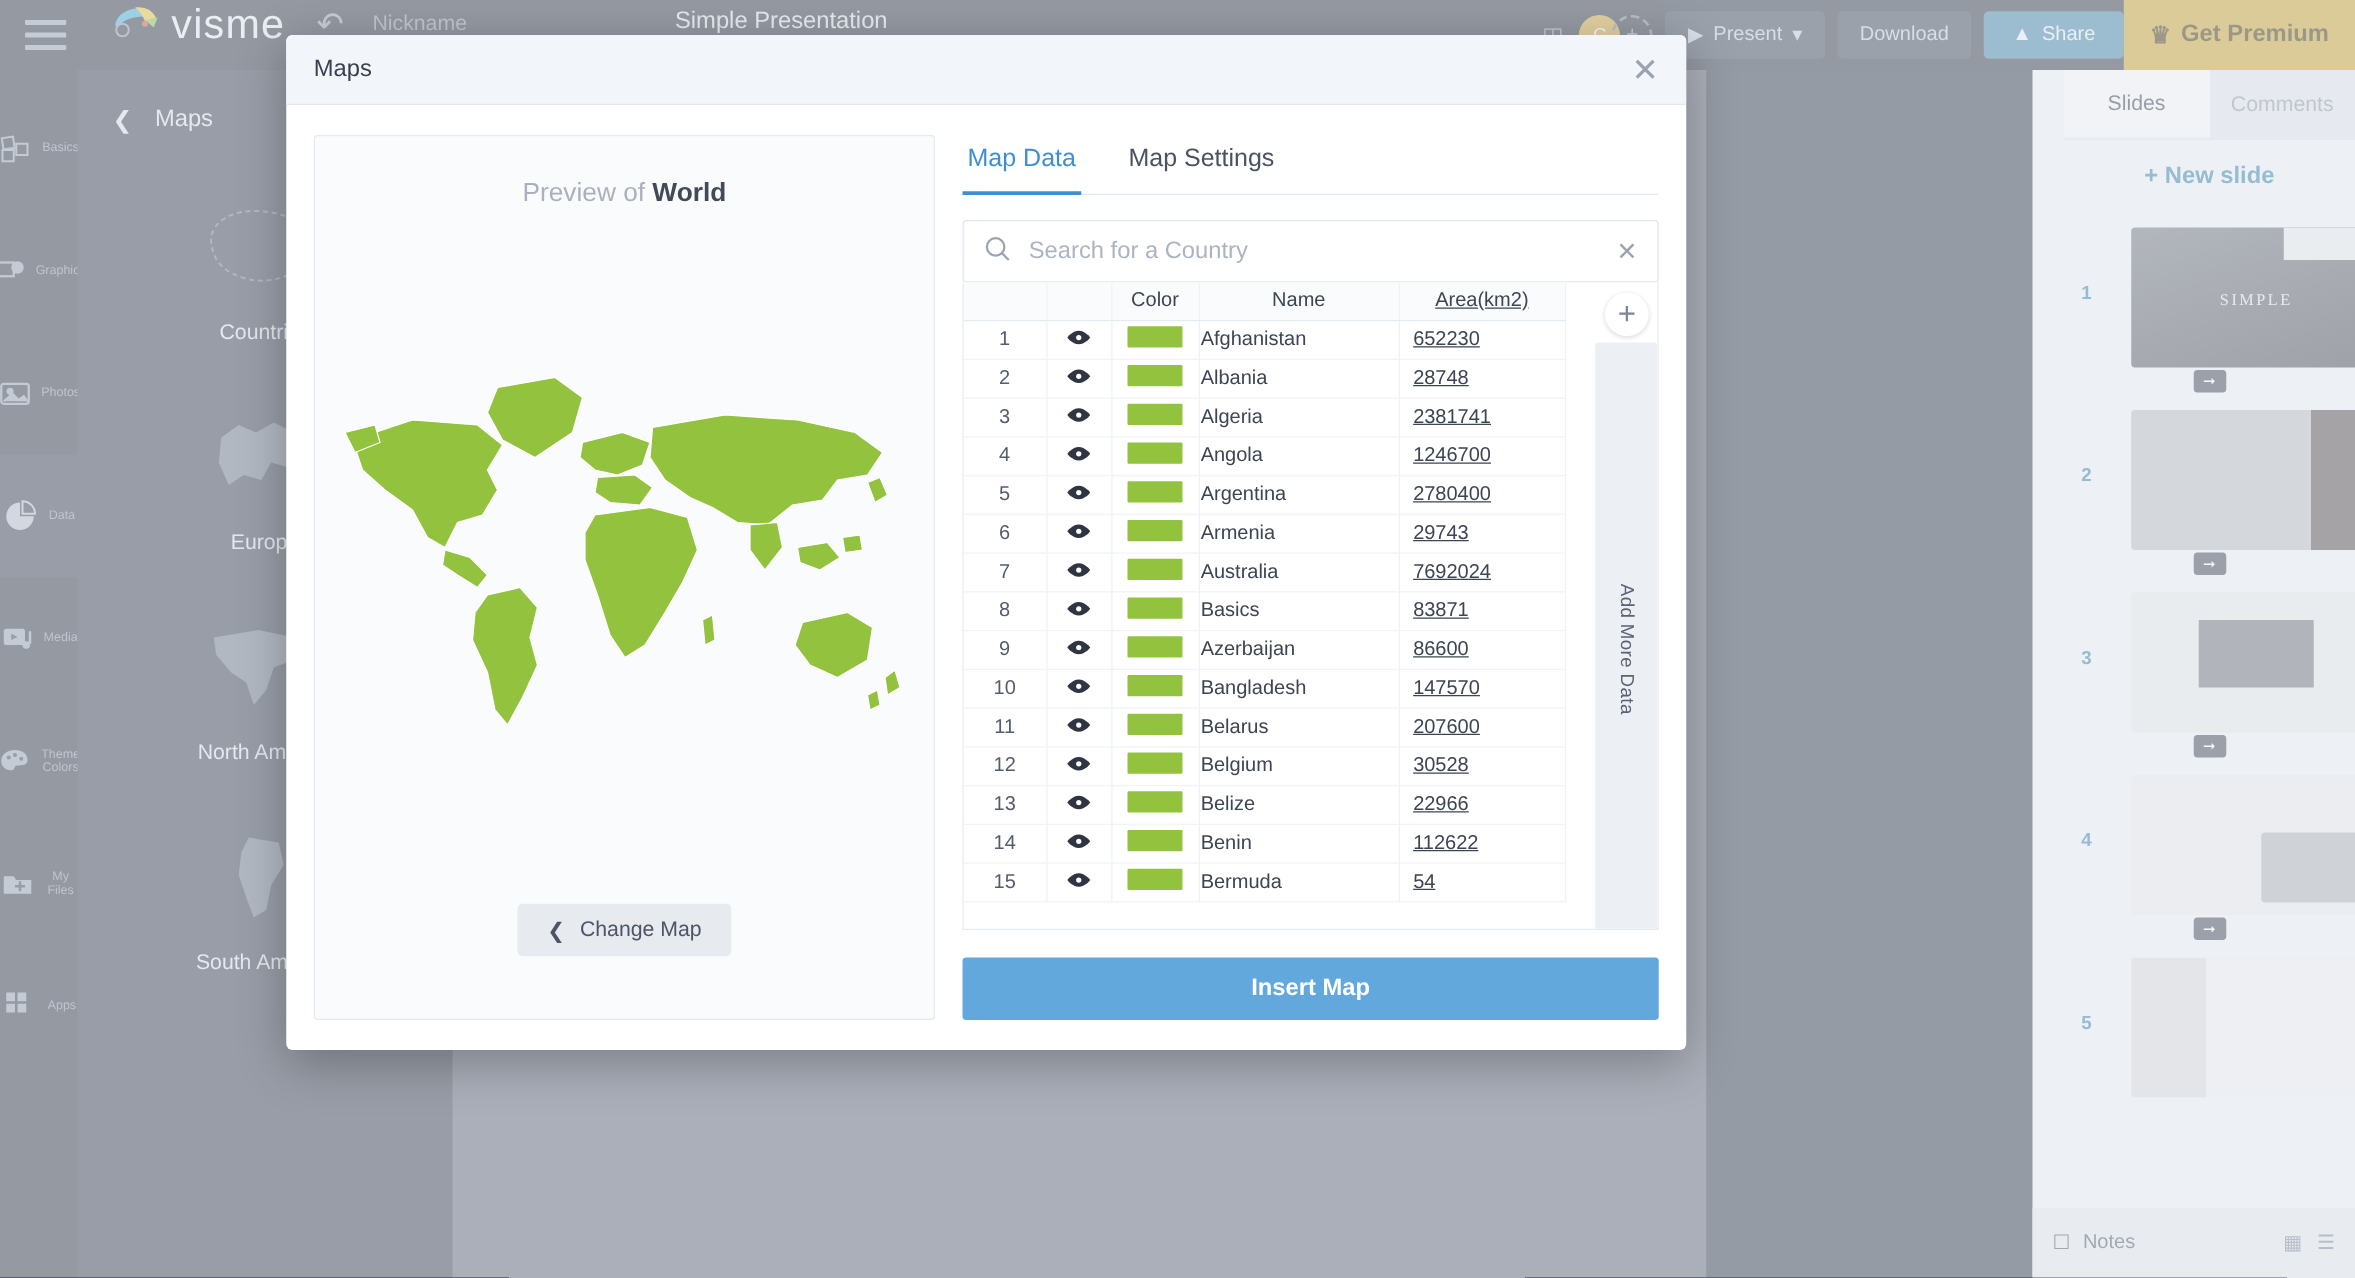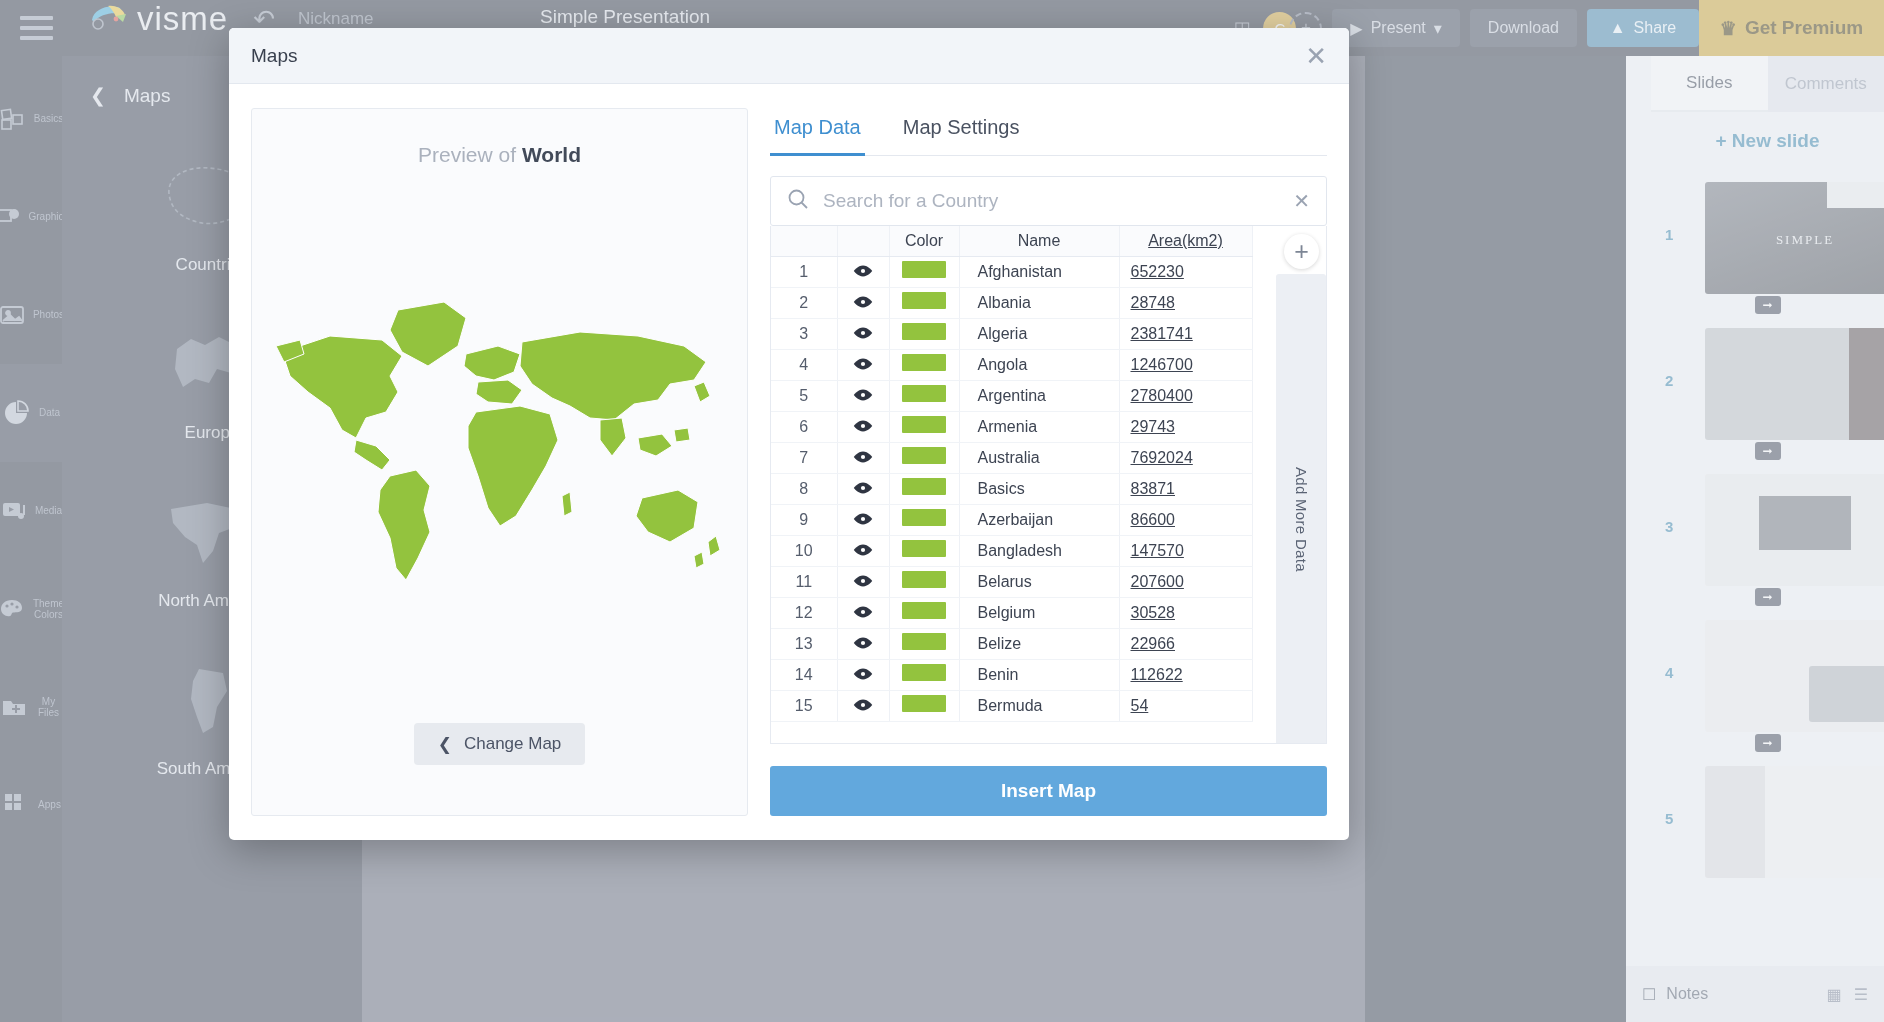--- a/index.html
+++ b/index.html
@@ -129,21 +129,21 @@
   .table-wrap { margin-top: 0; border: 1px solid #e6eaf1; border-top: 0; flex: 1;
     overflow: hidden; position: relative; background:#fff; }
   table { border-collapse: collapse; width: 481px; table-layout: fixed; }
   thead th { background: #fafbfd; font-weight: normal; font-size: 16px; color: #3d4452;
     height: 30px; border-bottom: 1px solid #e6eaf1; border-right: 1px solid #eef1f6; }
   tbody td { height: 31px; font-size: 16px; color: #3d4452;
     border-bottom: 1px solid #f0f3f7; border-right: 1px solid #eef1f6; }
   .c-idx { width: 66px; text-align: center; color: #555d6c; }
   .c-eye { width: 52px; text-align: center; }
   .c-color { width: 70px; text-align: center; }
-  .c-name { width: 160px; padding-left: 18px; }
+  .c-name { width: 160px; padding-left: 1px; }
   .c-area { width: 133px; padding-left: 11px; text-decoration: underline; }
   .swatch { display: inline-block; width: 44px; height: 17px; border-radius: 1px; }
   .eye { display: inline-block; }
 
   .add-more {
     position: absolute; right: 0; top: 48px; width: 50px; height: 490px;
     background: #eceff4; border-radius: 3px; display: flex; align-items: center; justify-content: center;
   }
   .add-more span { writing-mode: vertical-rl; font-size: 15px; color: #5a6374; letter-spacing: .3px; }
   .add-plus {

